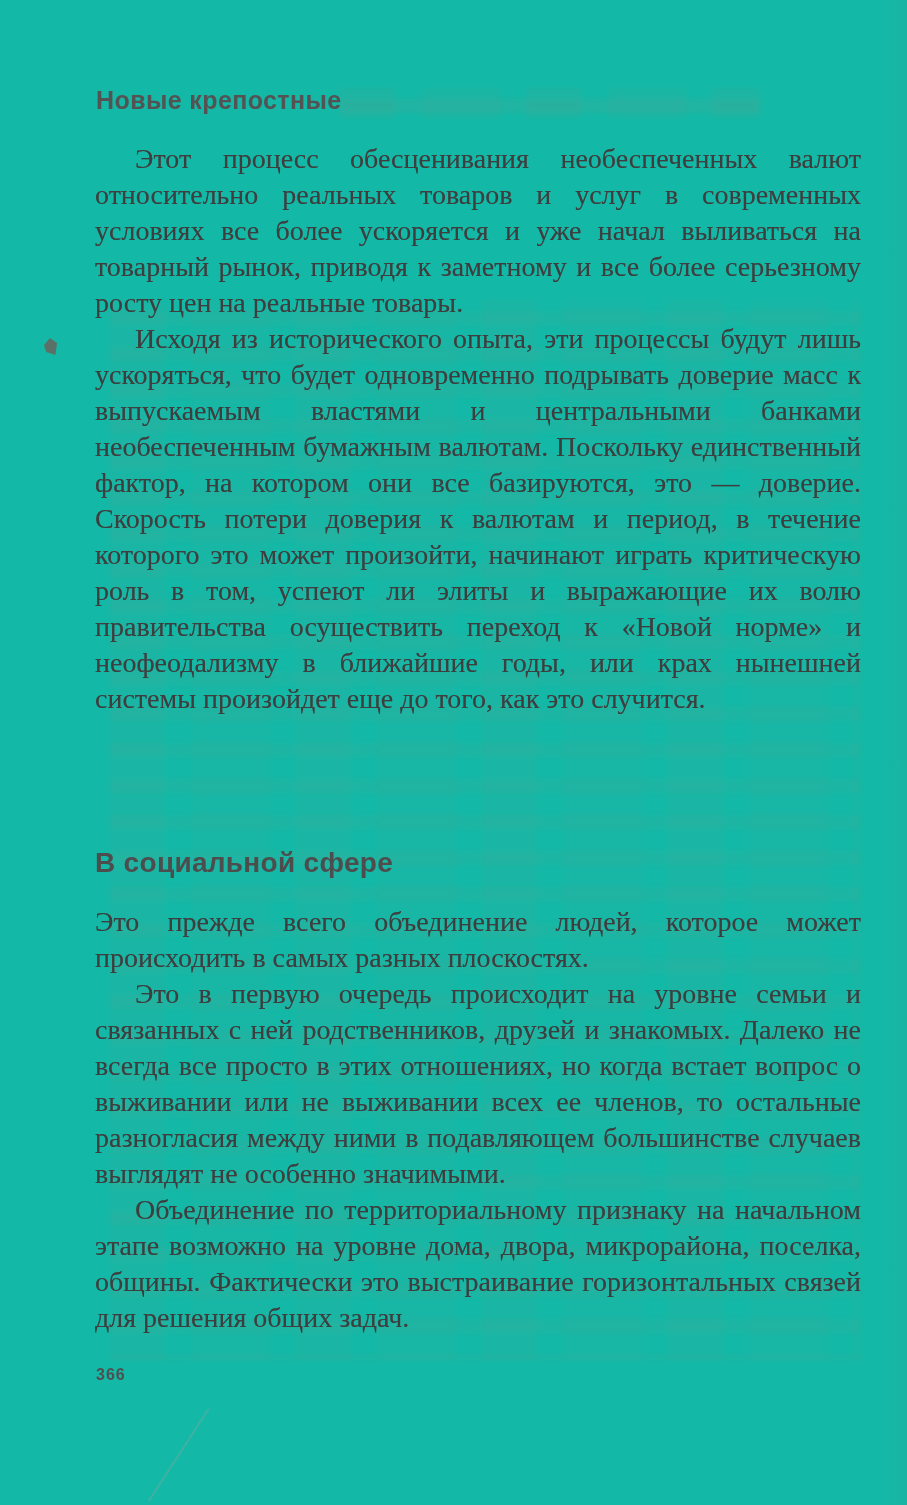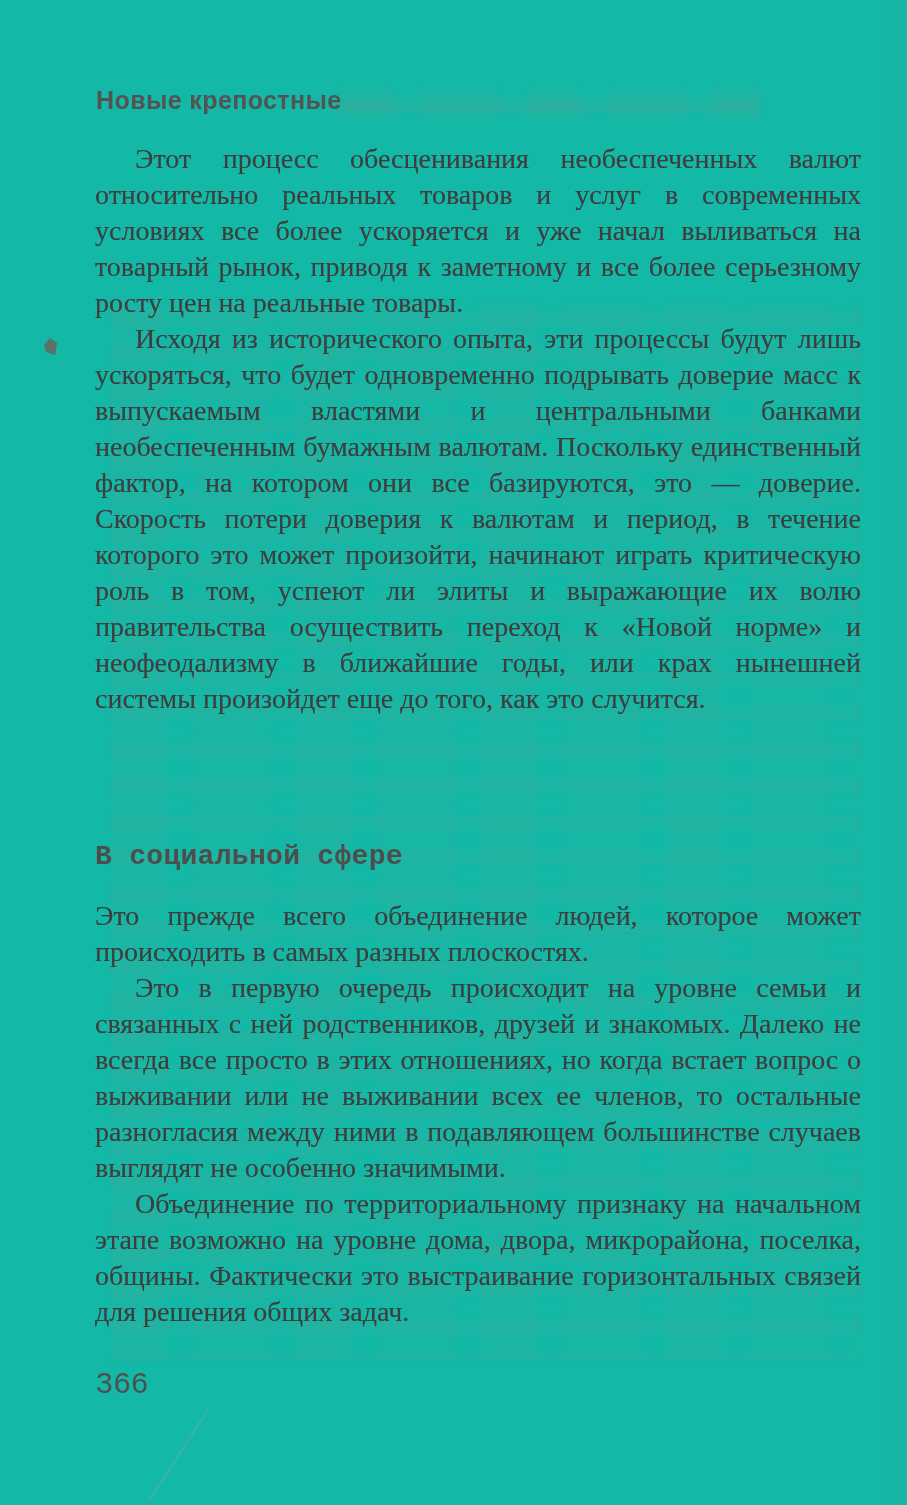--- a/index.html
+++ b/index.html
@@ -52,38 +52,38 @@
     text-align: justify;
     text-shadow: 0 0 0.5px rgba(62,62,62,0.45);
   }
   .section-1 { top: 141px; }
   .section-2 { top: 832px; }
 
   .para { margin: 0; }
   .para.indent { text-indent: 40px; }
 
   .section-heading {
-    margin: 8px 0 24px 0;
-    font-family: Liberation Mono, monospace;
+    margin: 14px 0 24px 0;
+    font-family: Liberation Sans, sans-serif;
     font-weight: bold;
     font-size: 28px;
     line-height: 34px;
     letter-spacing: 0.3px;
     color: #4d4d4d;
     text-align: left;
     text-shadow: none;
   }
 
   .page-number {
     position: absolute;
     top: 1366px;
     left: 96px;
     font-family: "Liberation Sans", sans-serif;
-    font-weight: normal;
-    font-size: 30px;
+    font-weight: bold;
+    font-size: 16px;
     letter-spacing: 1px;
     color: #4f4f4f;
   }
 
   
   .showthrough {
     position: absolute;
     filter: blur(2px);
     pointer-events: none;
     background:

